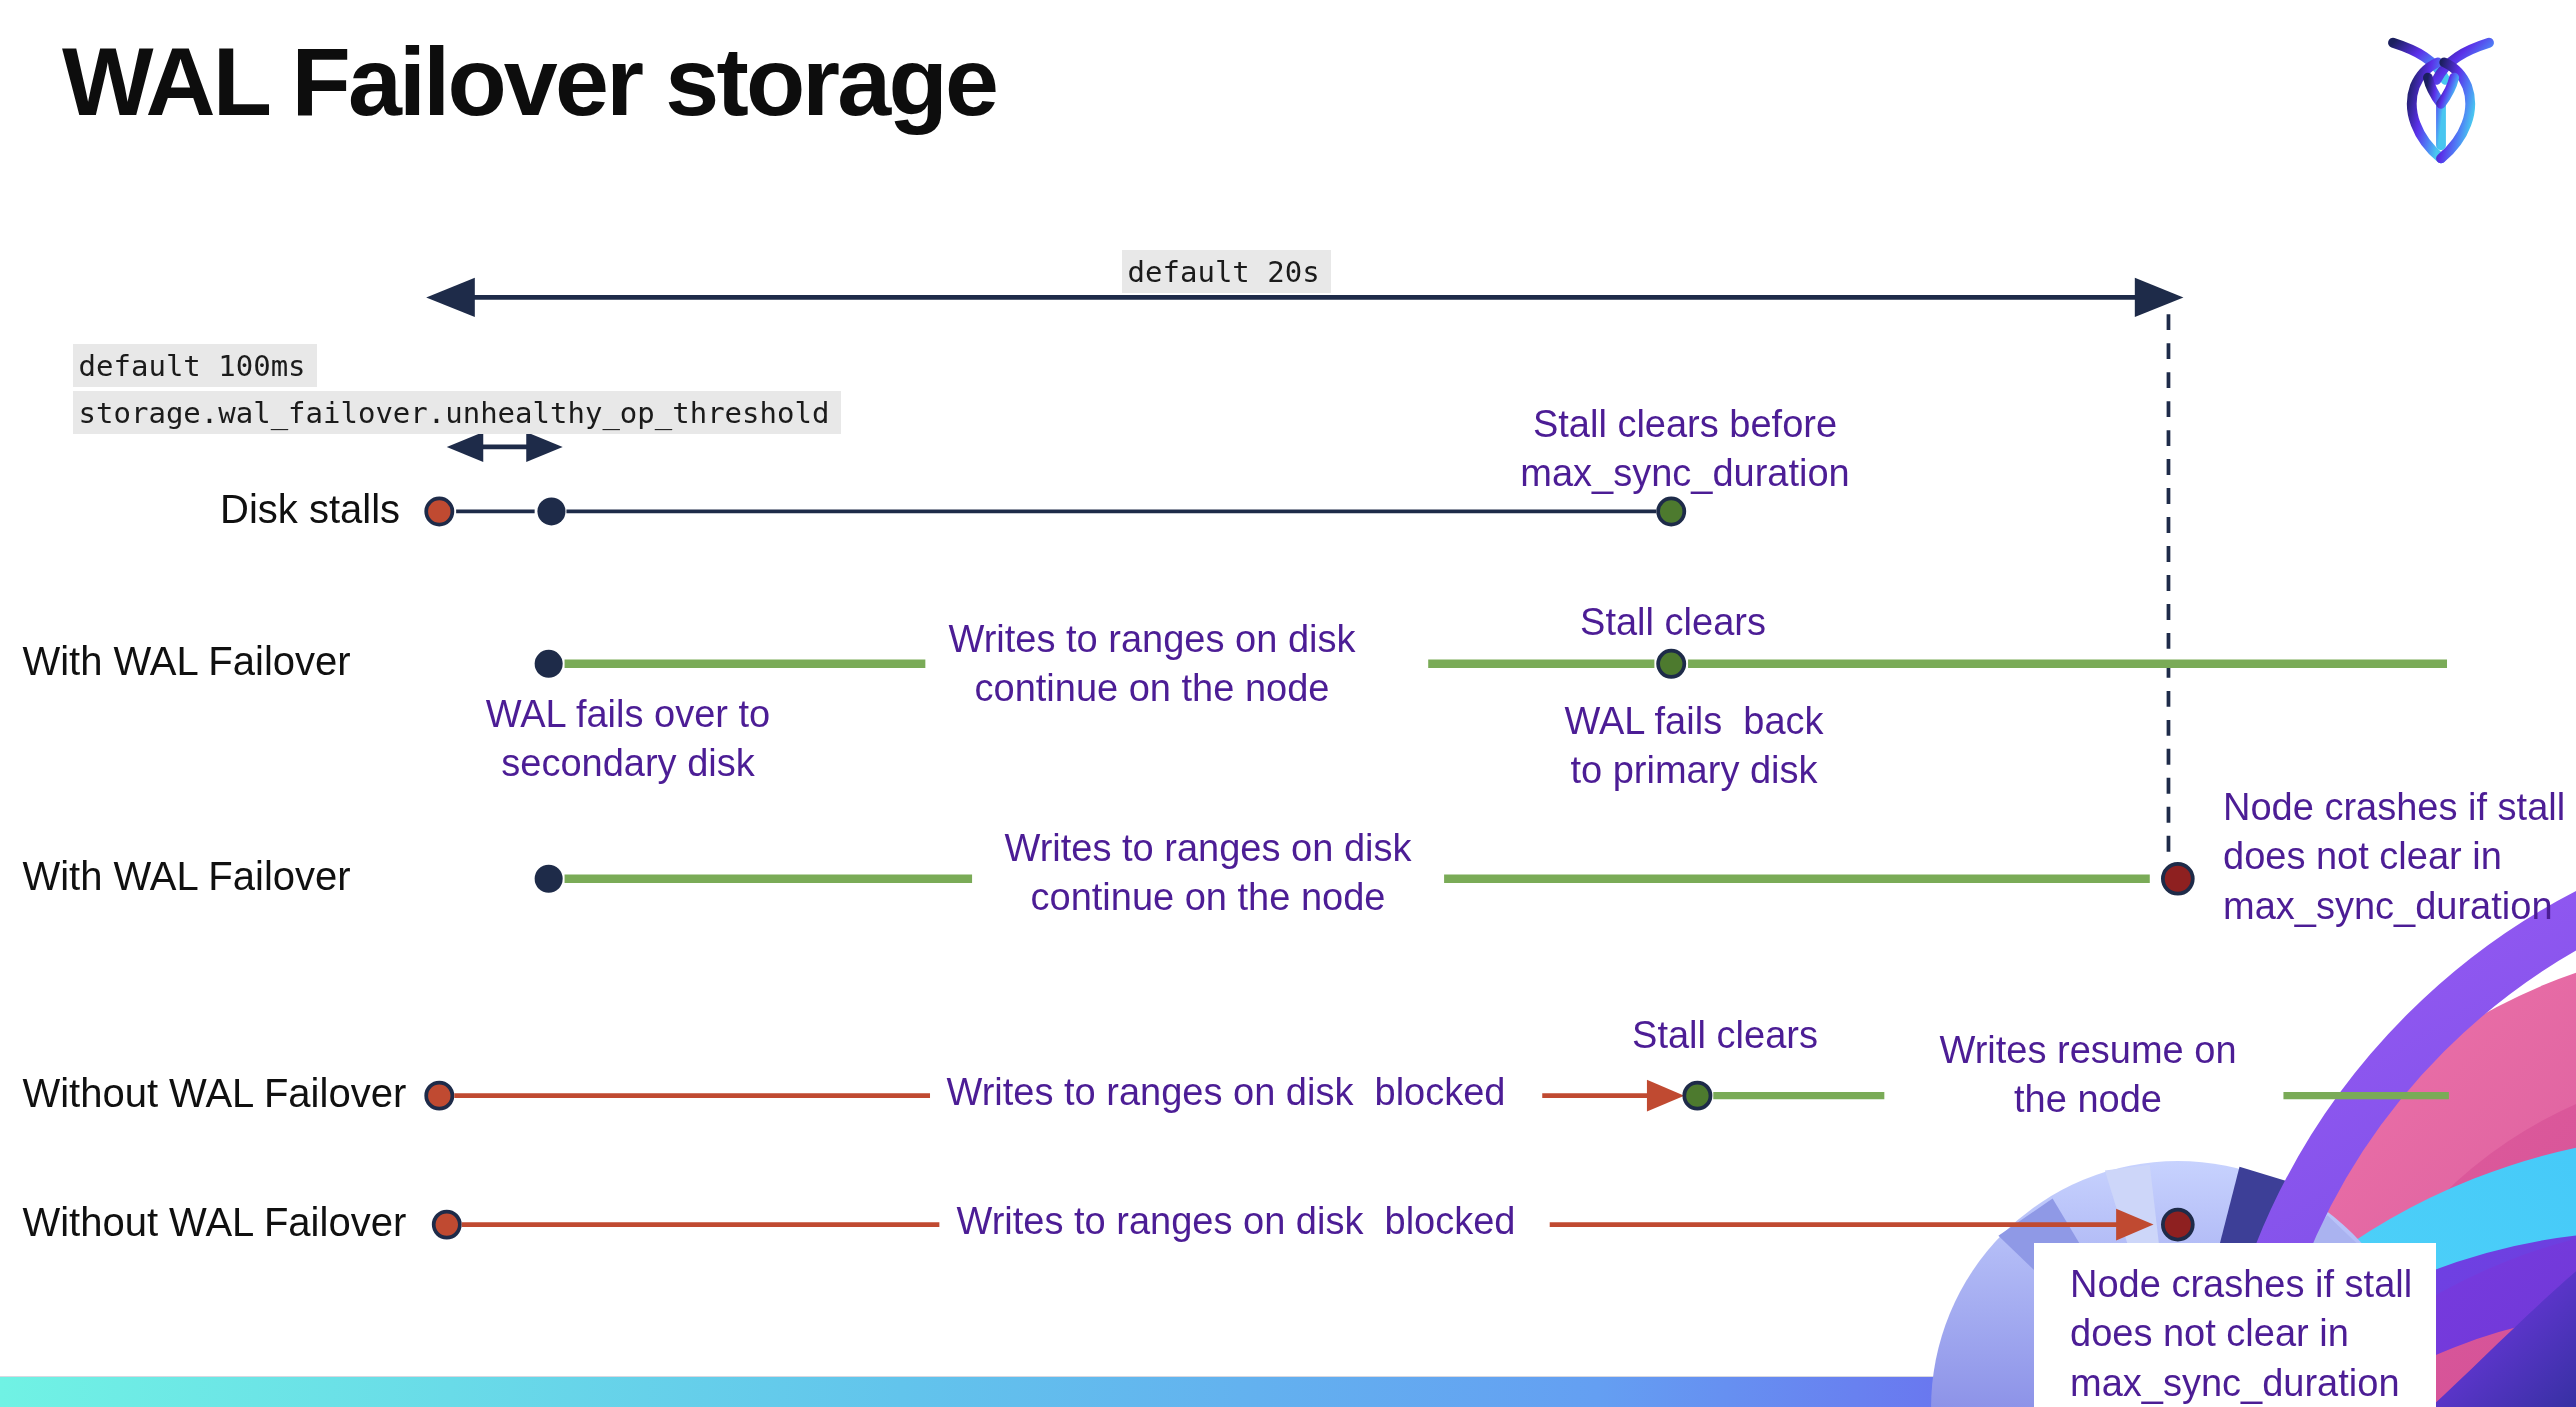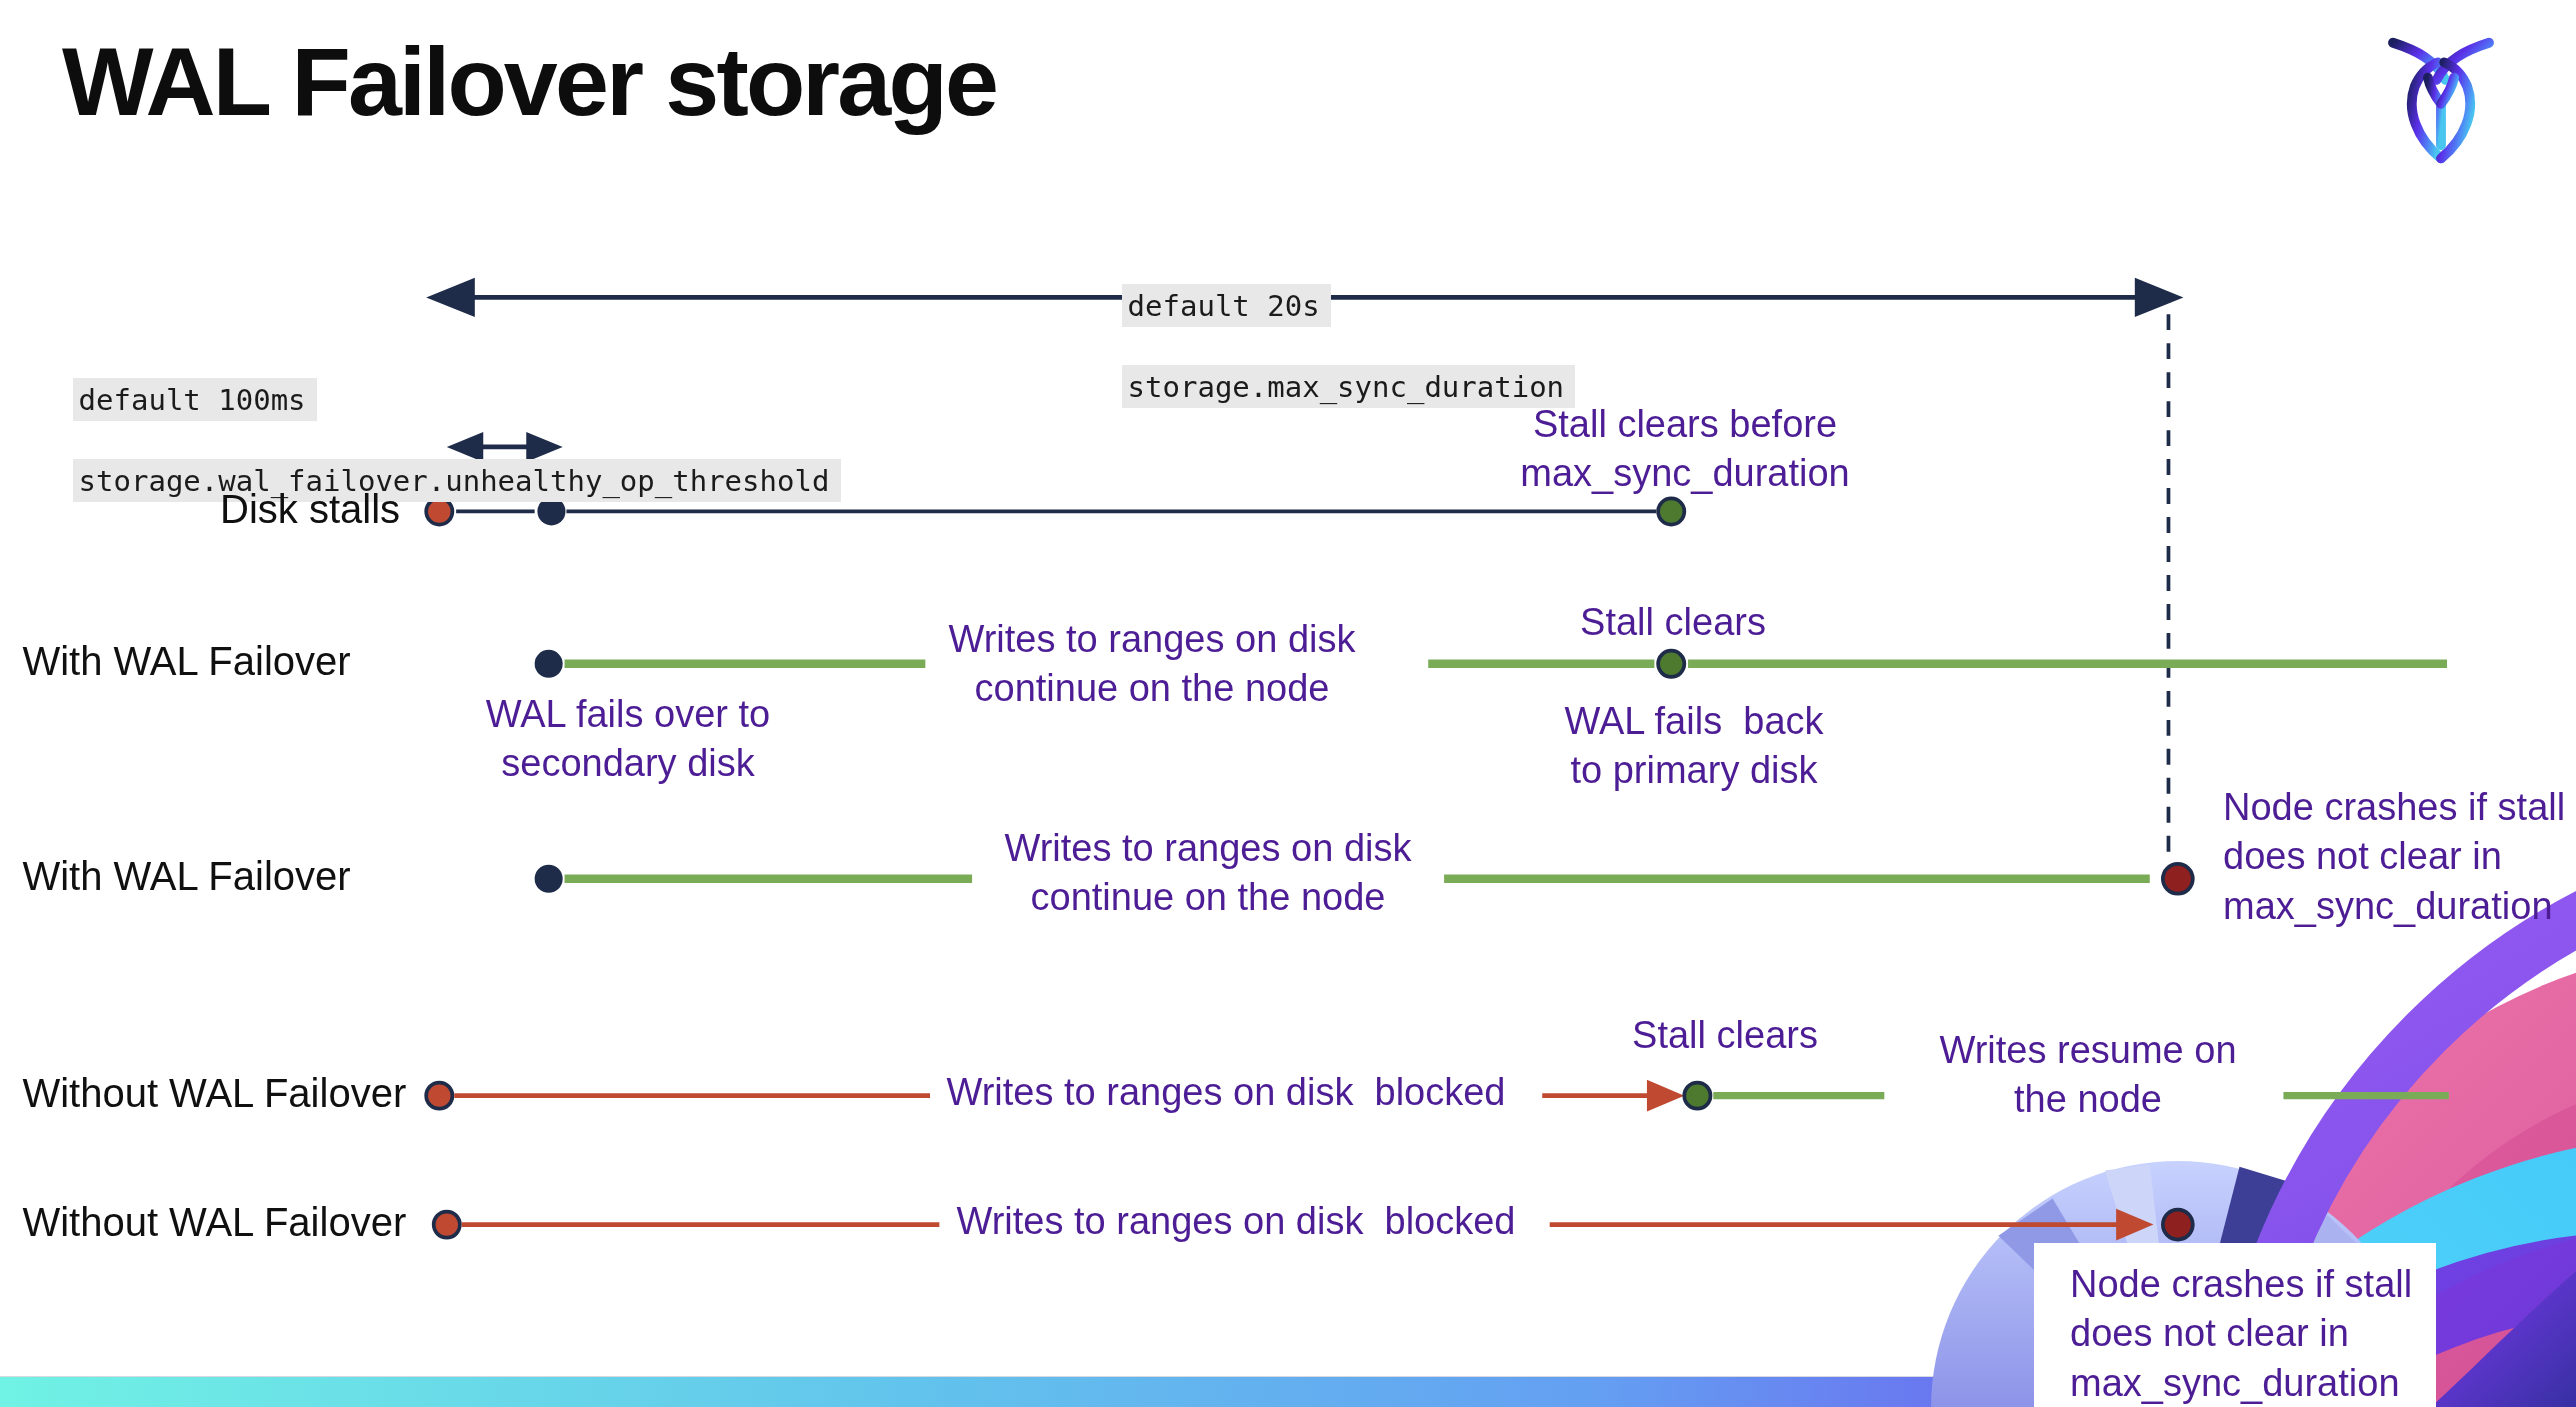--- a/index.html
+++ b/index.html
@@ -1,21 +1,21 @@
 <!DOCTYPE html>
 <html style="font-size:15px"><head>
 <meta charset="utf-8">
 <style>
   html,body{margin:0;padding:0;background:#ffffff;}
   #canvas{position:relative;width:2576px;height:1408px;background:#ffffff;overflow:hidden;
           font-family:"Liberation Sans",sans-serif;color:#111;}
   .abs{position:absolute;}
   #title{left:62px;top:26px;font-size:97px;font-weight:800;letter-spacing:-2.8px;color:#0d0d0d;}
   .mono-label{font-family:"DejaVu Sans Mono","Liberation Mono",monospace;font-size:29px;color:#1b1b1b;z-index:6;}
-  .mono-label span{display:inline-block;background:#e8e8e8;padding:4.7px 11.2px 4.7px 5.6px;margin-top:34px;}
+  .mono-label span{display:inline-block;background:#e8e8e8;padding:4.7px 11.2px 4.7px 5.6px;}
   .mono-label .l2{margin-top:3.7px;}
   .row-label{font-size:40px;color:#101010;white-space:nowrap;z-index:6;}
   .ann{font-size:38px;line-height:1.3;color:#4c1d95;white-space:pre-wrap;z-index:6;text-align:center;}
   .ann.centered{transform:translateX(-50%);}
   .ann.left-align{text-align:left;}
   #art-svg,#diagram-svg{position:absolute;left:0;top:0;z-index:0;}
   #art-svg{z-index:2;}
   #crash-box{left:2034px;top:1243px;width:402px;height:165px;background:#ffffff;z-index:3;}
   #crash-box .ann{position:absolute;left:36px;top:17px;text-align:left;}
   #diagram-svg{z-index:4;}
@@ -139,21 +139,20 @@
       <path d="M 94 8 C 72 15 55 24 46 42"></path>
       <path d="M 50 114 C 28 96 18 70 26 48 C 30 38 38 30 47 26"></path>
       <path d="M 50 114 C 72 96 82 70 74 48 C 70 38 62 30 53 26"></path>
       <path d="M 50 102 L 50 64 C 44 56 40 49 38 40"></path>
       <path d="M 50 64 C 56 56 60 49 62 40"></path>
     </g>
   </svg>
 
   <div class="abs mono-label" style="left:1122px;top:250px;">
     <div><span>default 20s</span></div>
-    <div class="l2"><span>storage.max_sync_duration</span></div>
   </div>
   <div class="abs mono-label" style="left:37px;top:344px;padding-left:36px;">
     <div><span>default 100ms</span></div>
     <div class="l2"><span>storage.wal_failover.unhealthy_op_threshold</span></div>
   </div>
 
   <div class="abs row-label" style="left:220px;top:487px;">Disk stalls</div>
   <div class="abs row-label" style="left:22.4px;top:639px;">With WAL Failover</div>
   <div class="abs row-label" style="left:22.4px;top:854px;">With WAL Failover</div>
   <div class="abs row-label" style="left:22.4px;top:1071px;">Without WAL Failover</div>

